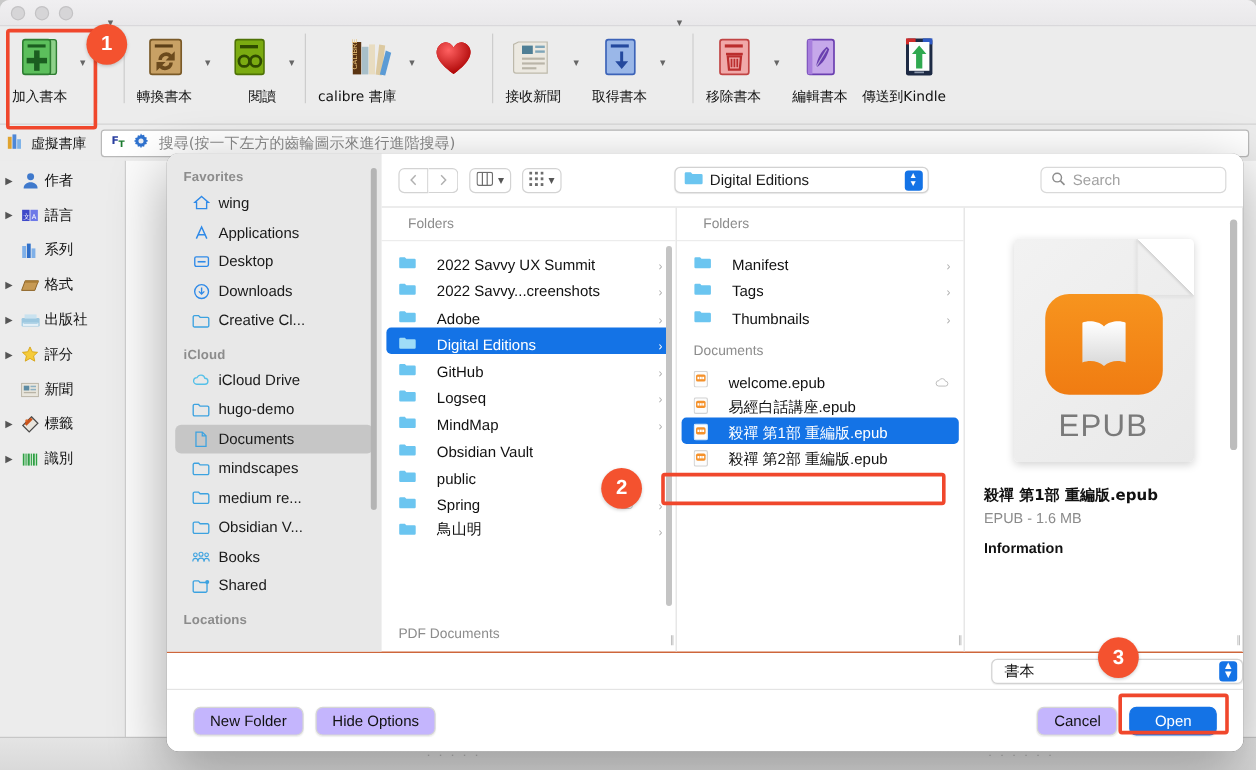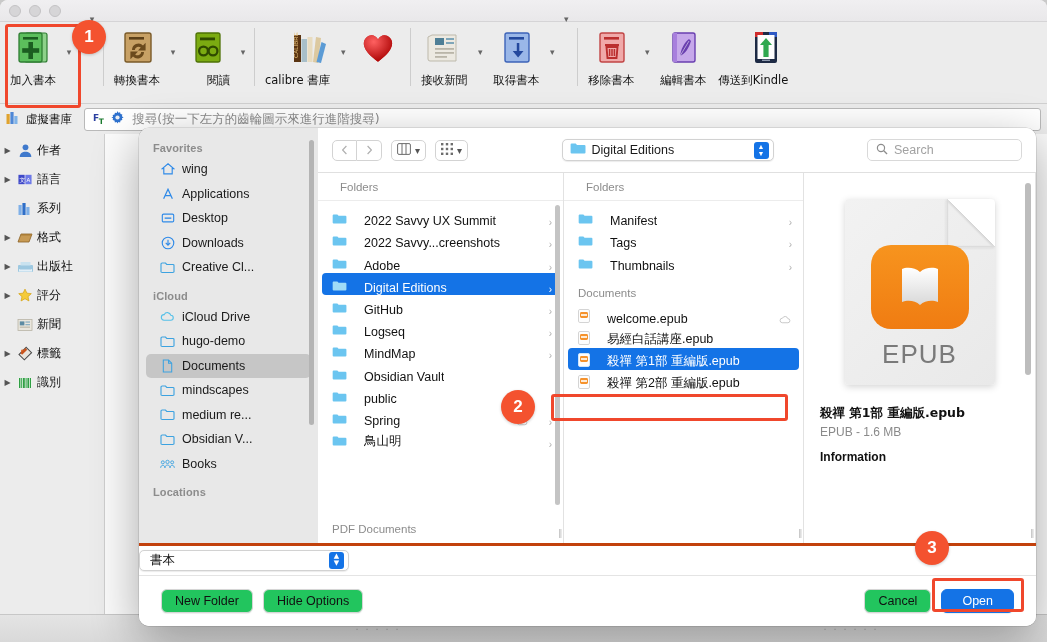--- a/index.html
+++ b/index.html
@@ -146,29 +146,29 @@
     background:linear-gradient(#f7941e,#f07c12); display:flex; align-items:center; justify-content:center;}
   .epub-txt { position:absolute; left:0; right:0; top:140px; text-align:center;
     font-size:26px; color:#7a7a7a; letter-spacing:1px; font-family:"Liberation Sans",sans-serif;}
   .pv-name { align-self:flex-start; margin-top:20px; font-size:12.5px; font-weight:bold; color:#111;
              font-family:"DejaVu Sans","Liberation Sans",sans-serif;}
   .pv-meta { align-self:flex-start; font-size:12px; color:#8a8a8a; margin-top:3px; }
   .pv-info { align-self:flex-start; font-size:12px; font-weight:bold; color:#111; margin-top:11px; }
   .pv-scroll { position:absolute; right:4px; top:10px; width:6px; height:192px;
                background:#bdbdbd; border-radius:3px; }
 
-  .fmt-row { height:34px; border-top:3px solid #c2410c; display:flex; align-items:center;
-             justify-content:flex-start; background:#fff; }
+  .fmt-row { height:34px; border-top:1px solid #c2410c; display:flex; align-items:center;
+             justify-content:flex-end; background:#fff; }
   .fmt-pop { width:210px; height:21px; border:1px solid #d2d2d2; border-radius:5px; background:#fff;
              display:flex; align-items:center; padding:0 4px 0 10px; font-size:12.5px; color:#111;
              box-shadow:0 .5px 1px rgba(0,0,0,.08);
              font-family:"DejaVu Sans","Liberation Sans",sans-serif;}
   .dlg-buttons { height:56px; border-top:1px solid #e4e4e4; display:flex; align-items:center;
                  padding:0 22px; gap:10px; background:#fff; }
-  .btn { height:24px; padding:0 13px; border-radius:6px; border:1px solid #d5d5d5; background:#22c55e;
+  .btn { height:24px; padding:0 13px; border-radius:6px; border:1px solid #d5d5d5; background:#c4b5fd;
          font-size:12.5px; color:#111; display:flex; align-items:center; justify-content:center;
          box-shadow:0 .5px 1px rgba(0,0,0,.07); }
   .btn.primary { background:#1473e6; color:#fff; border-color:#1473e6; padding:0 20px; }
 
   
   .badge { position:absolute; width:34px; height:34px; border-radius:50%; background:#f4522f;
            color:#fff; font-size:17px; font-weight:bold; display:flex; align-items:center;
            justify-content:center; box-shadow:0 1px 3px rgba(0,0,0,.2);
            font-family:"Liberation Sans",sans-serif; }
 </style>
@@ -634,20 +634,29 @@
                   <circle cx="14.6" cy="4" r="1.8"></circle>
                   <path d="M0.8 10.6 c0-1.9 1.2-3 2.6-3 s2.6 1.1 2.6 3"></path>
                   <path d="M5.9 10.6 c0-2.1 1.4-3.3 3.1-3.3 s3.1 1.2 3.1 3.3"></path>
                   <path d="M12 10.6 c0-1.9 1.2-3 2.6-3 s2.6 1.1 2.6 3"></path>
                 </g>
               </svg>
           </span>
           <span>Books</span>
         </div>
 
+        <div class="sb-item">
+          <span class="sb-ico">
+            <svg width="15" height="13" viewBox="0 0 16 14">
+                <path d="M1 3.4 a1.2 1.2 0 0 1 1.2 -1.2 h3.6 l1.4 1.5 h5 a1.2 1.2 0 0 1 1.2 1.2 v6.3 a1.2 1.2 0 0 1 -1.2 1.2 h-10 a1.2 1.2 0 0 1 -1.2 -1.2 z" fill="none" stroke="#3ca2e0" stroke-width="1.2"></path>
+                <circle cx="13.6" cy="3.2" r="1.8" fill="#3ca2e0"></circle>
+              </svg>
+          </span>
+          <span>Shared</span>
+        </div>
 
         <div class="sb-gap"></div>
         <div class="sb-head">Locations</div>
 
         <div class="sb-scroll"></div>
       </div>
 
       <div class="dlg-main">
 
         <div class="dlg-toolbar">

